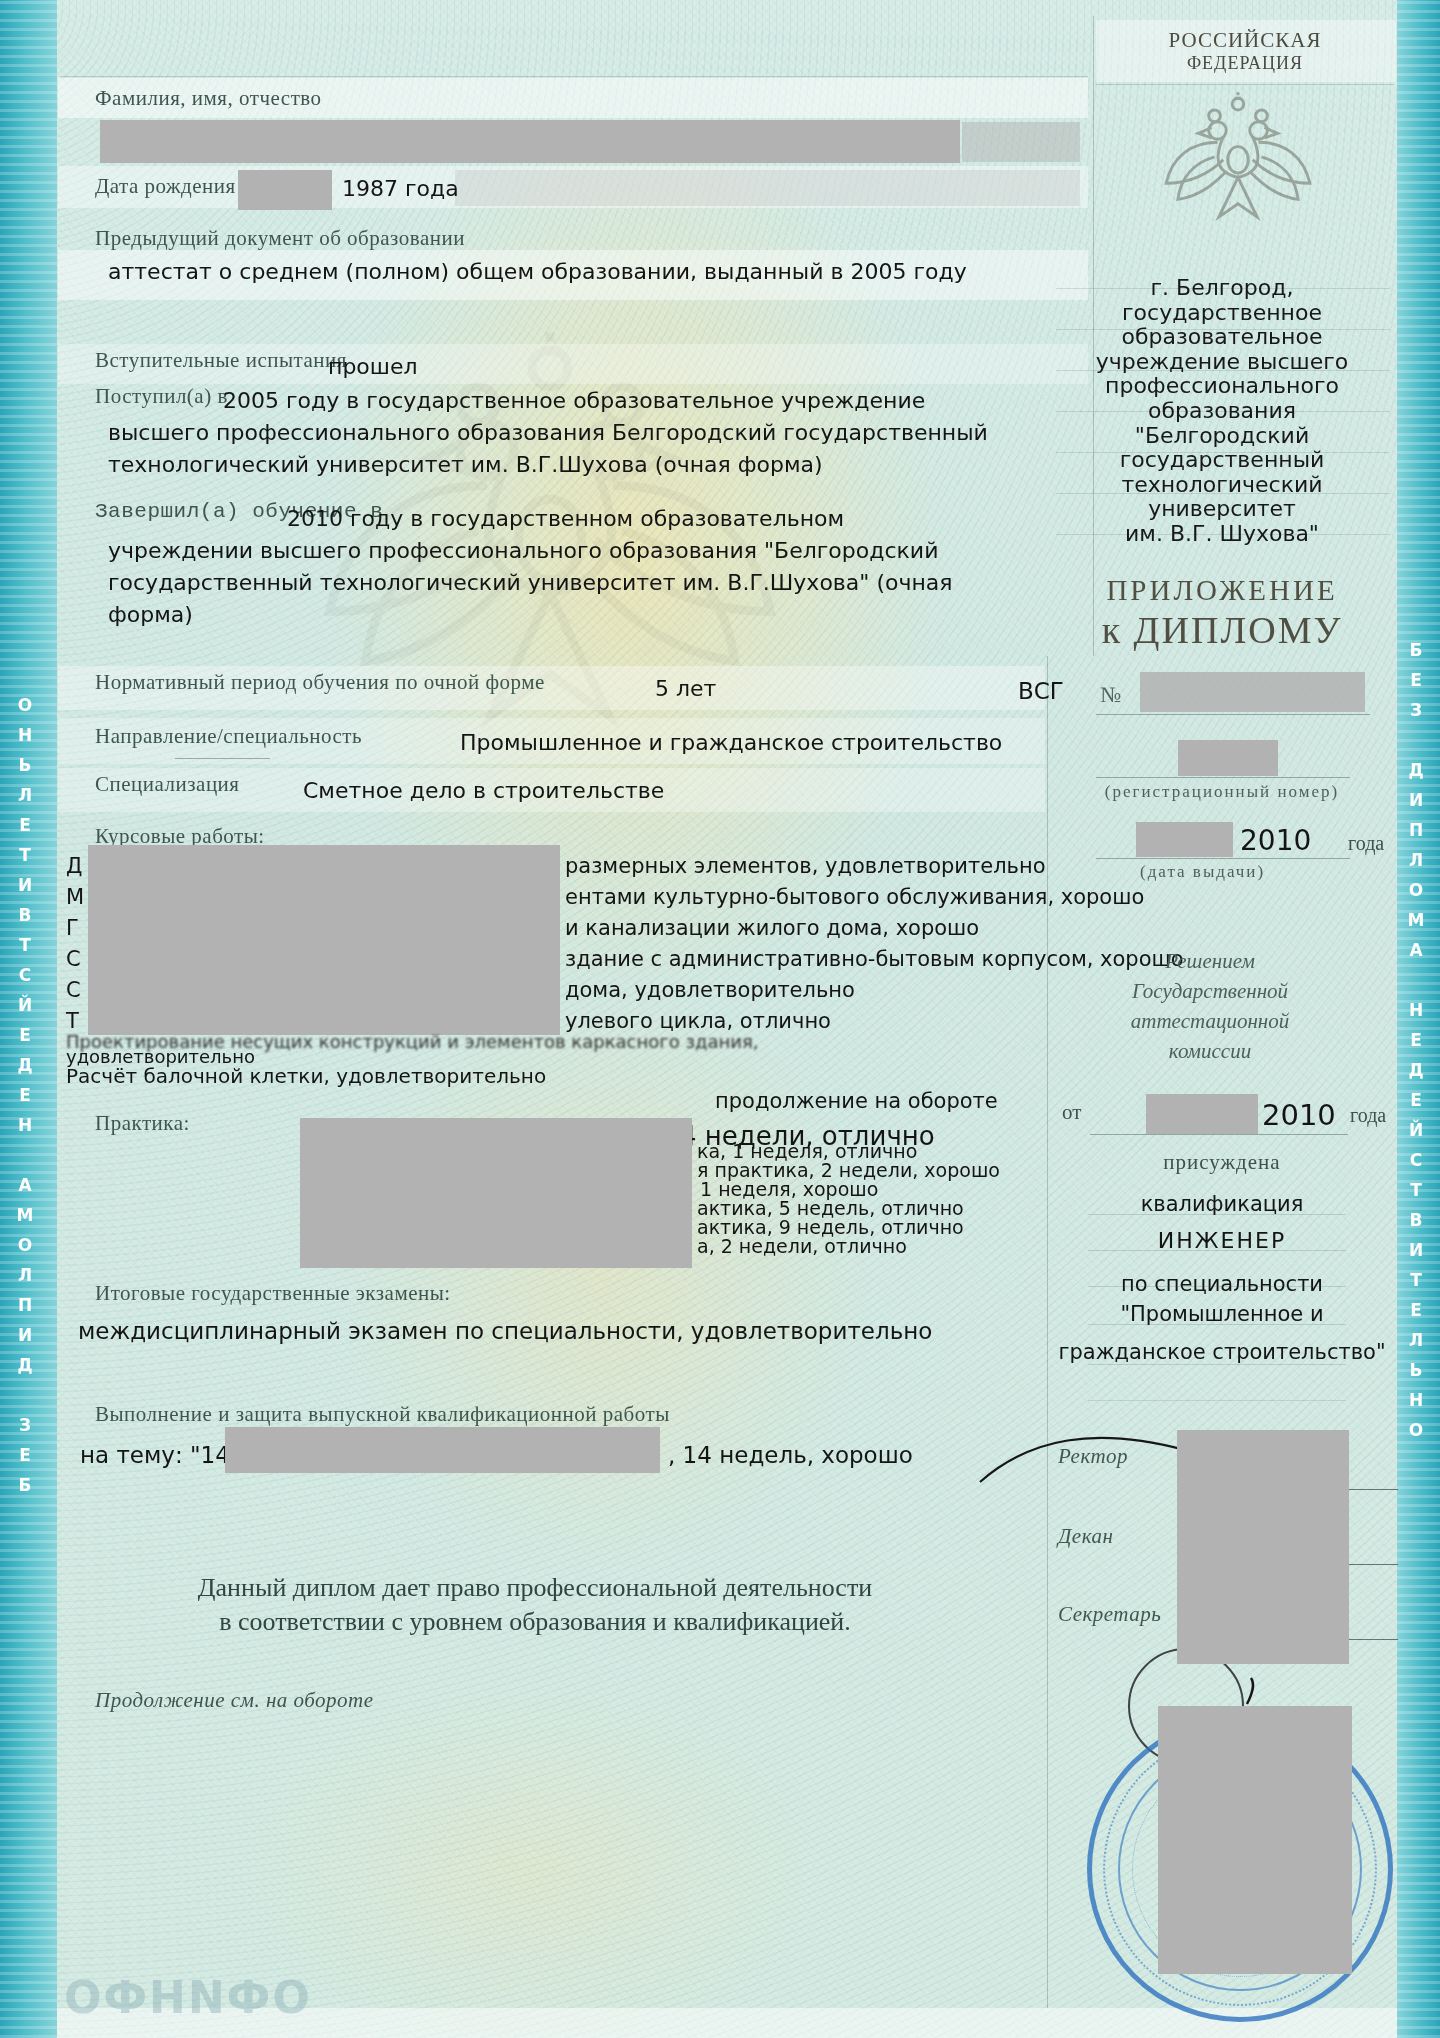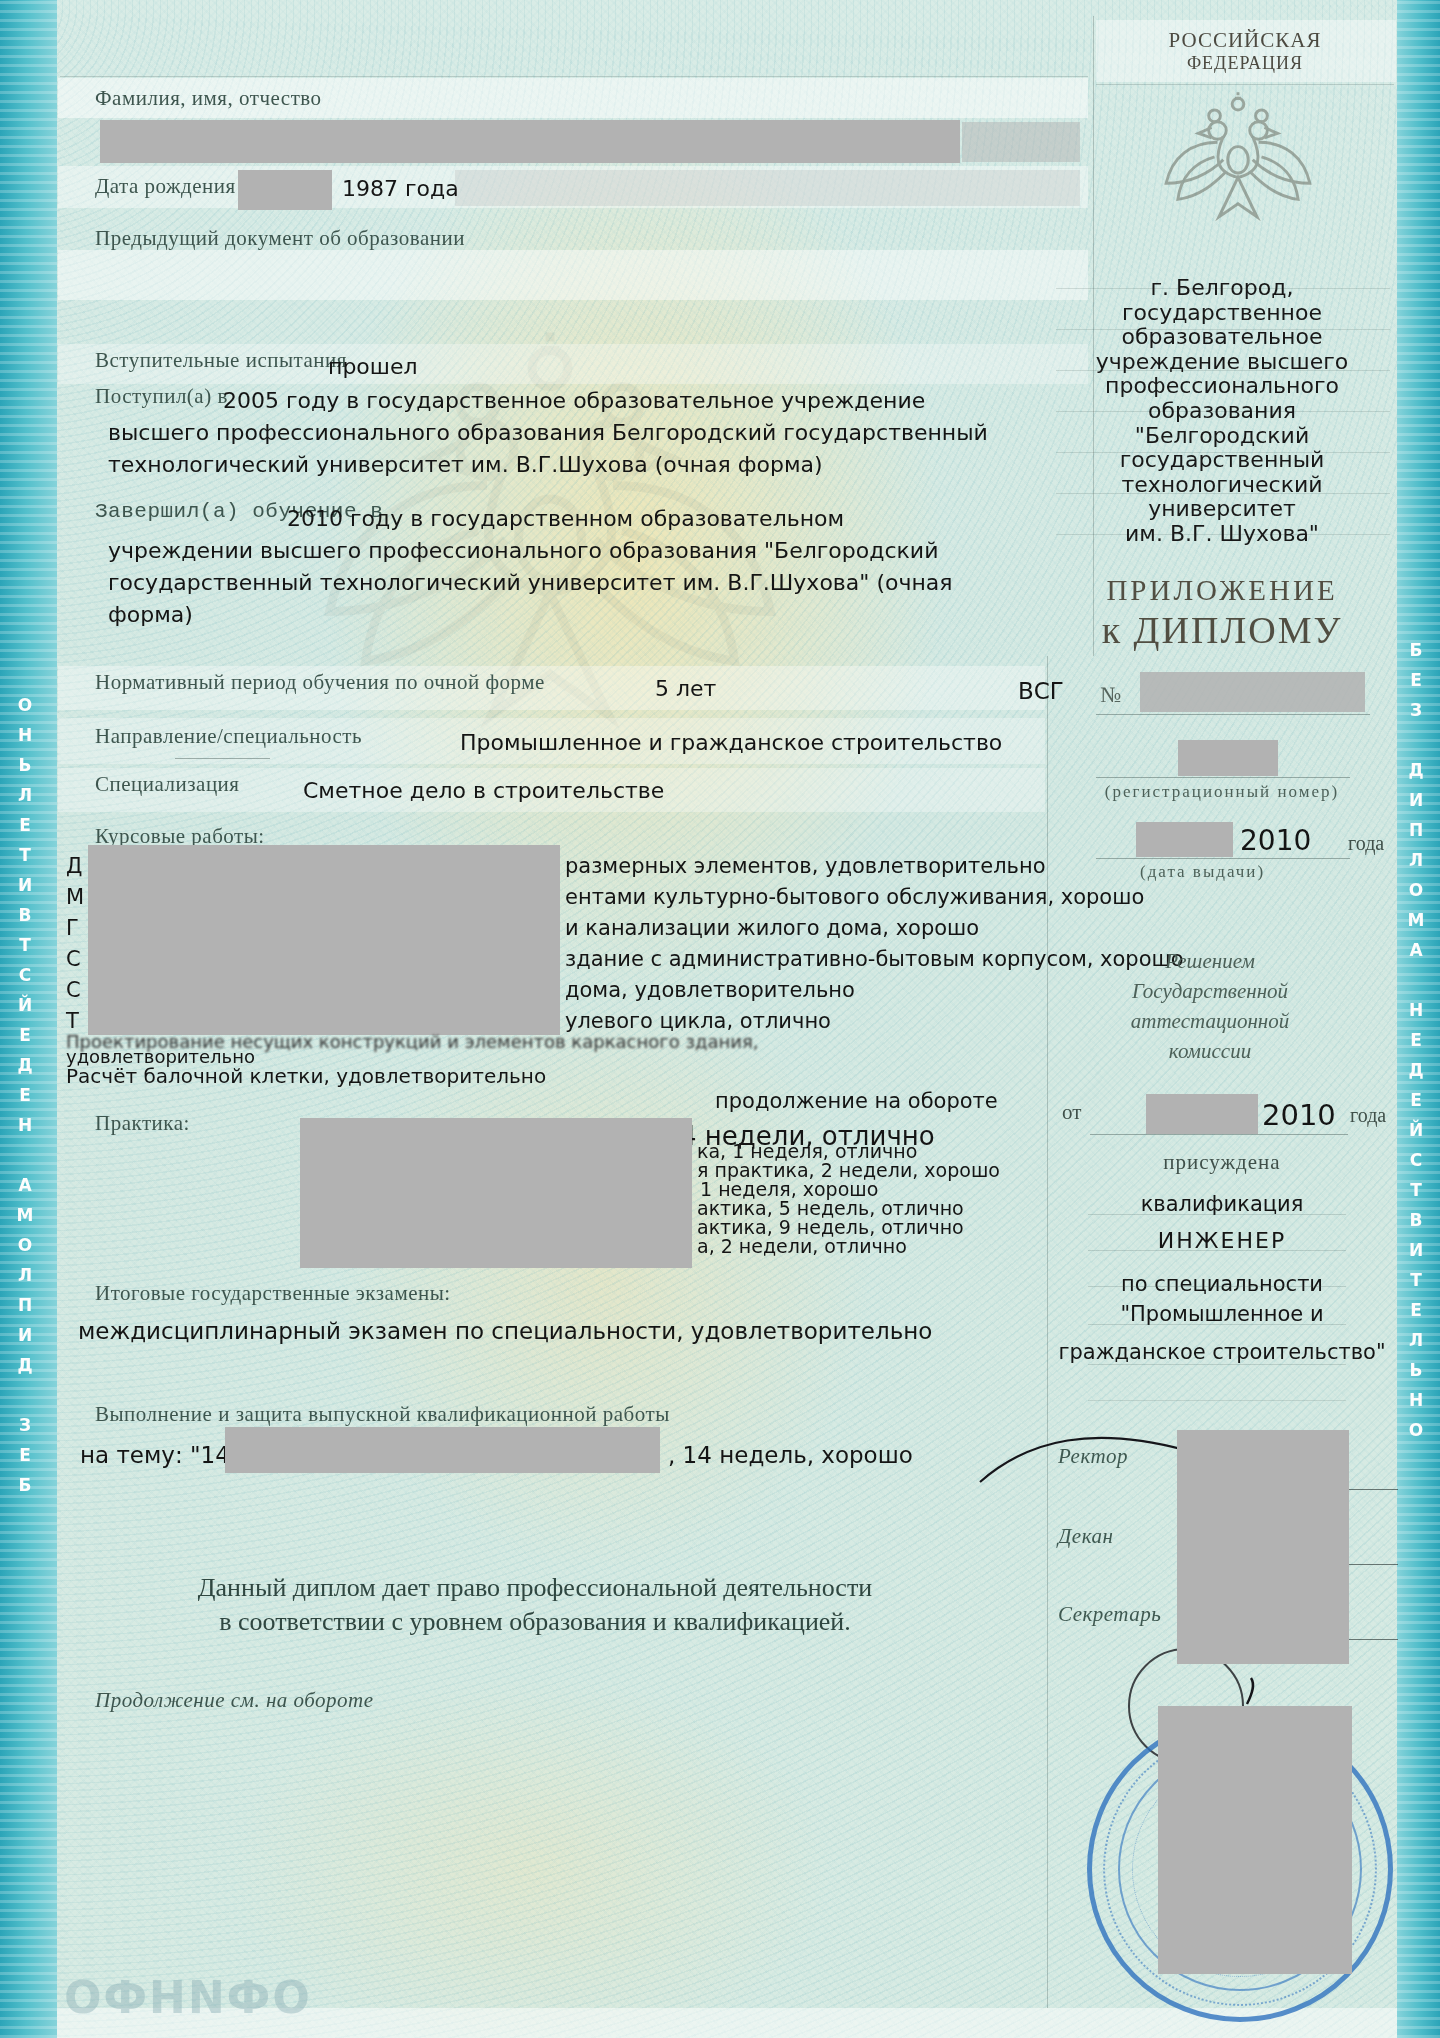--- a/index.html
+++ b/index.html
@@ -95,20 +95,21 @@
   <div class="lbl" style="left:95px;top:86px;">Фамилия, имя, отчество</div>
   <div class="redact" style="left:100px;top:120px;width:860px;height:43px;"></div>
   <div class="redact" style="left:962px;top:122px;width:118px;height:40px;opacity:.5;"></div>
 
   <div class="lbl" style="left:95px;top:174px;">Дата рождения</div>
   <div class="redact" style="left:238px;top:170px;width:94px;height:40px;"></div>
   <div class="redact" style="left:455px;top:170px;width:625px;height:36px;opacity:.28;"></div>
   <div class="val" style="left:342px;top:176px;">1987 года</div>
 
   <div class="lbl" style="left:95px;top:226px;">Предыдущий документ об образовании</div>
+  <div class="val" style="left:108px;top:259px;">аттестат о среднем (полном) общем образовании, выданный в 2005 году</div>
 
   <div class="lbl" style="left:95px;top:348px;">Вступительные испытания</div>
   <div class="val" style="left:328px;top:354px;">прошел</div>
 
   <div class="lbl" style="left:95px;top:384px;">Поступил(а) в</div>
   <div class="val" style="left:223px;top:388px;">2005 году в  государственное образовательное учреждение</div>
   <div class="val" style="left:108px;top:452px;">технологический университет им. В.Г.Шухова (очная форма)</div>
   <div class="val" style="left:108px;top:420px;">высшего профессионального образования Белгородский государственный</div>
 
   <div class="lbl" style="left:95px;top:500px;font-family:Liberation Mono, monospace;">Завершил(а) обучение в</div>

